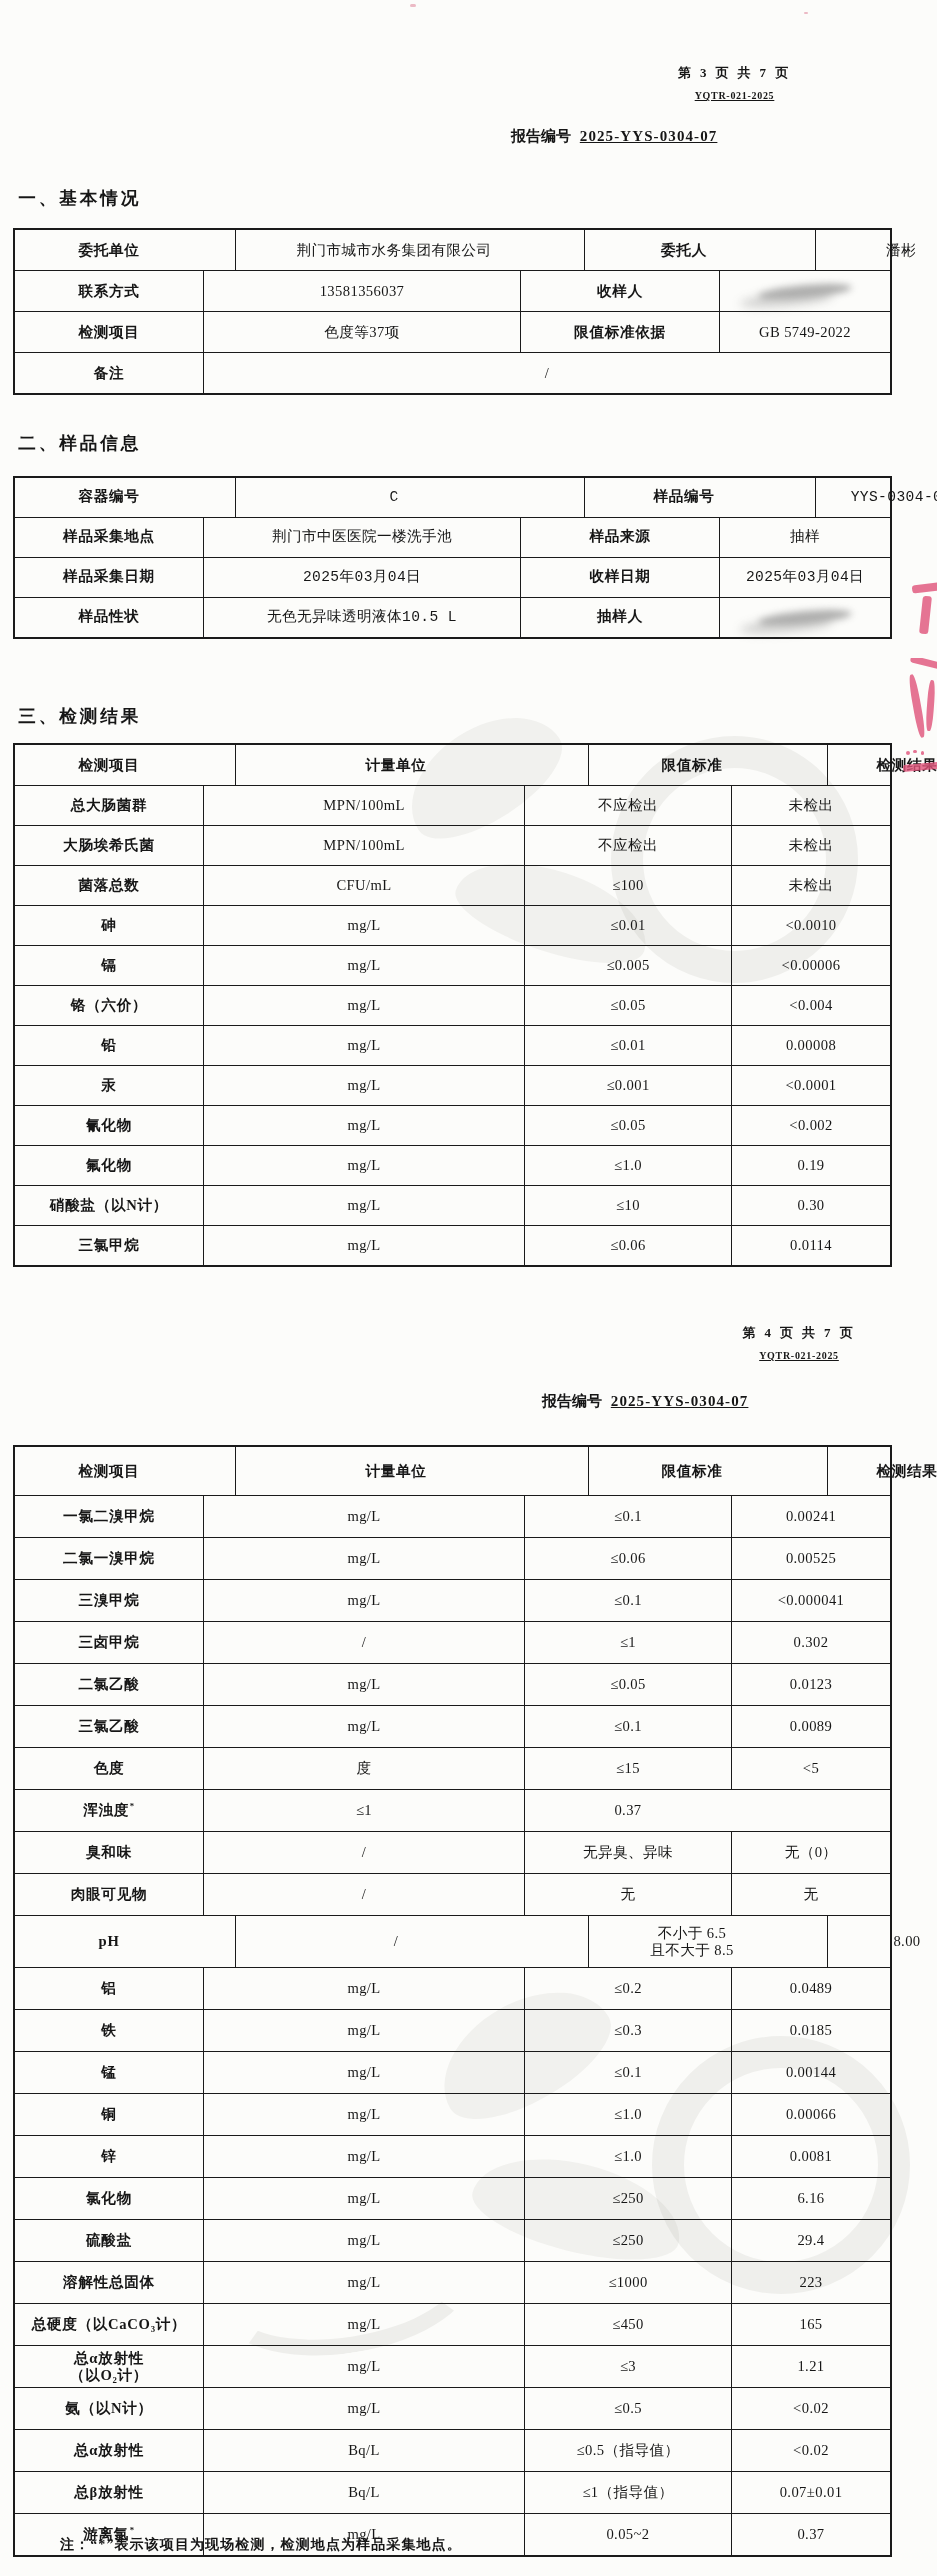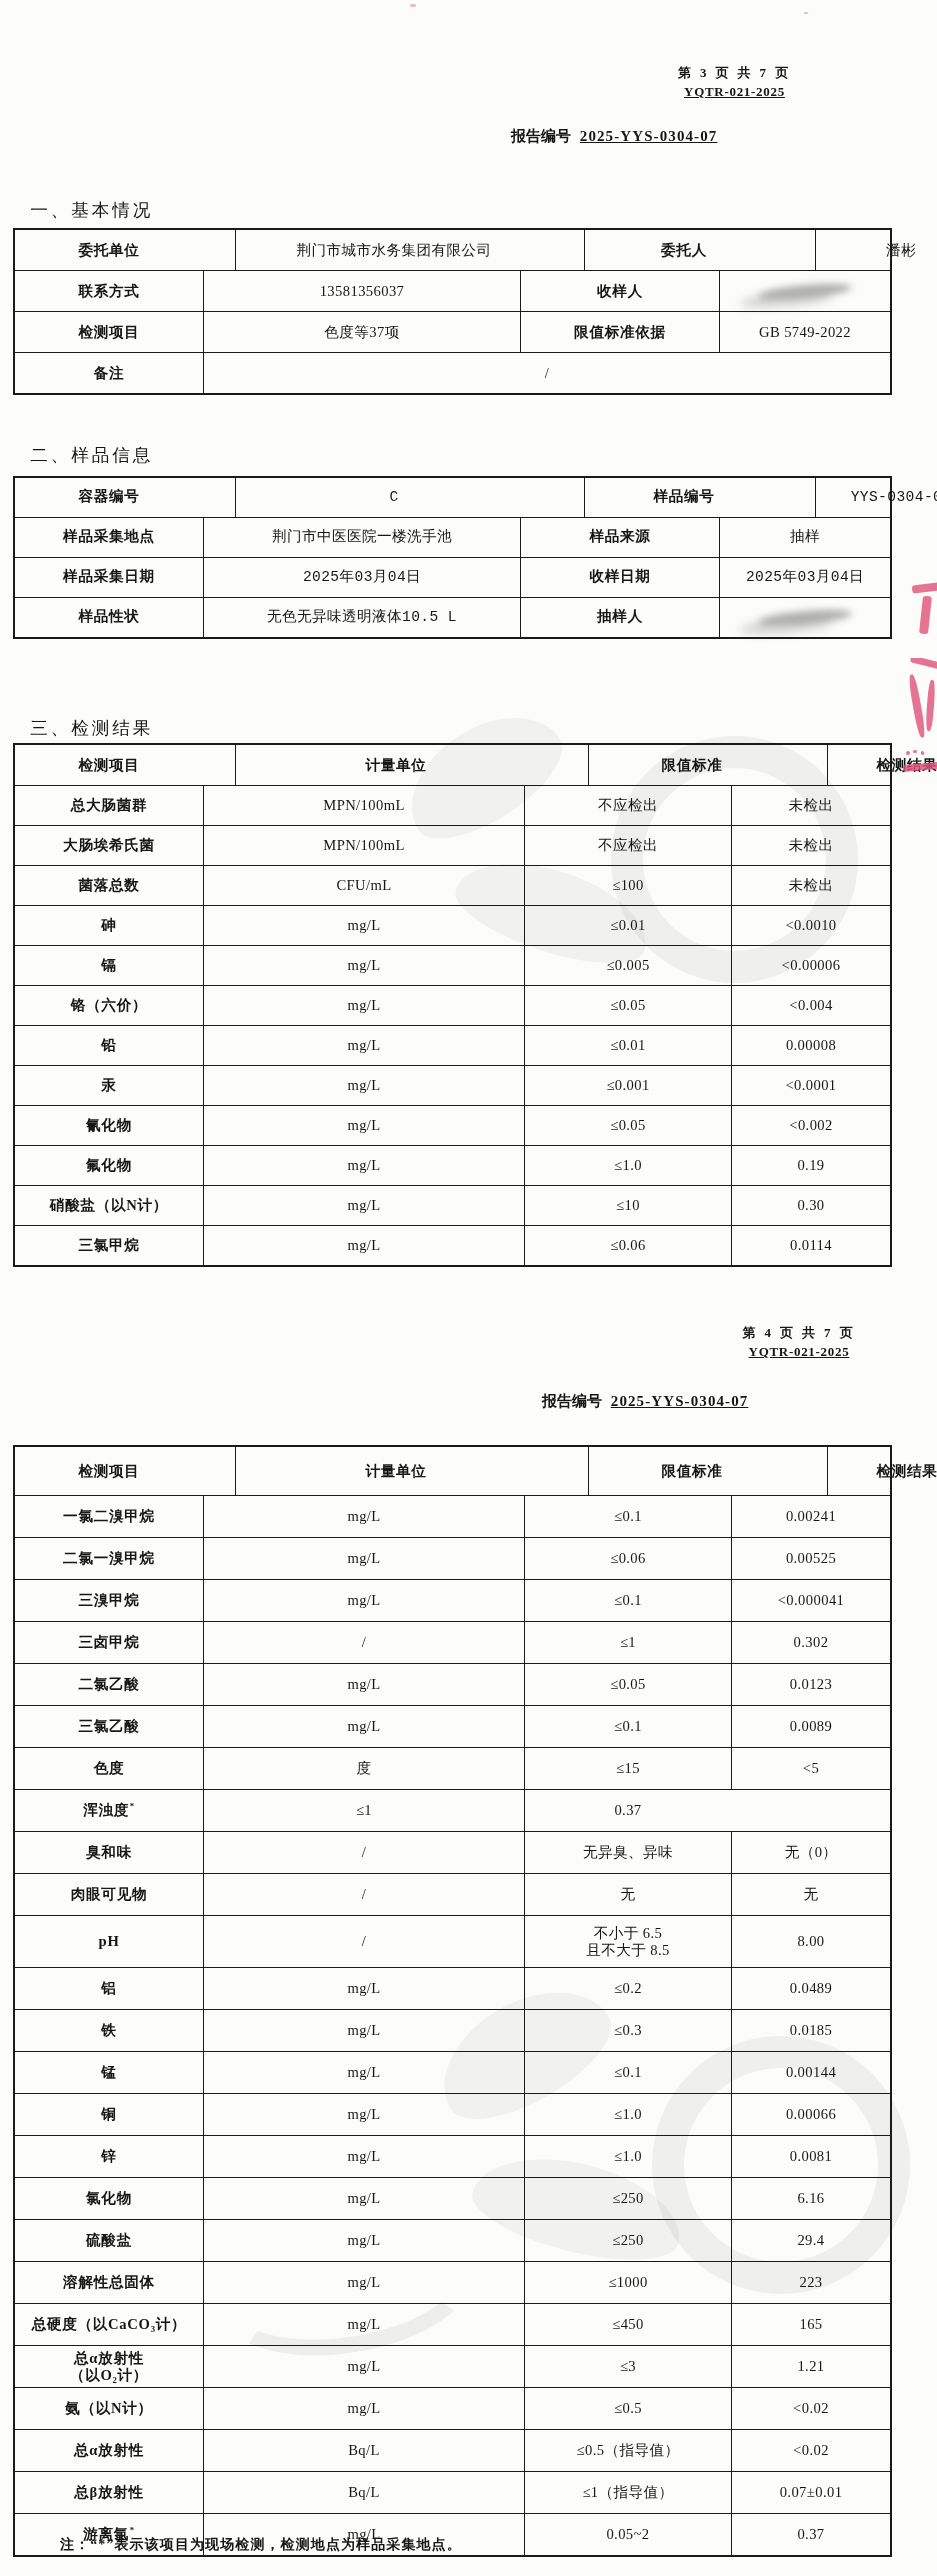--- a/index.html
+++ b/index.html
@@ -5,45 +5,45 @@
   html,body{margin:0;padding:0;background:#fcfcfa;}
   .sheet{
     position:relative;width:937px;height:2576px;background:#fcfcfa;overflow:hidden;
     font-family:"Liberation Serif","DejaVu Serif",serif;color:#161616;
   }
   
   .page-head{position:absolute;text-align:center;font-weight:bold;z-index:1;}
   .p3-head{top:64px;left:665px;width:139px;font-size:13px;}
   .p4-head{top:1324px;left:726px;width:146px;font-size:13px;}
   .page-head .pagelab{letter-spacing:2.9px;}
-  .page-head .doccode{margin-top:2px;text-decoration:underline;letter-spacing:0.7px;font-size:13px;}
+  .page-head .doccode{margin-top:8px;text-decoration:underline;letter-spacing:0.7px;font-size:10px;}
   .report-no{position:absolute;font-size:15px;font-weight:bold;z-index:1;white-space:nowrap;}
   .p3-report{top:127px;left:511px;}
   .p4-report{top:1392px;left:542px;}
   .report-num{text-decoration:underline;margin-left:8.8px;letter-spacing:1.1px;}
-  .sec-title{position:absolute;margin:12px;font-size:17.6px;font-weight:normal;letter-spacing:2.9px;z-index:1;}
+  .sec-title{position:absolute;margin:0;font-size:17.6px;font-weight:bold;letter-spacing:2.9px;z-index:1;}
   .t1{top:186px;left:18.3px;}
   .t2{top:431px;left:18.3px;}
   .t3{top:704px;left:18.3px;}
   
   .itable{position:absolute;left:13px;width:875px;border:2.2px solid #1a1a1a;z-index:1;background:transparent;}
   #table-basic{top:228px;}
   #table-sample{top:476px;font-family:Liberation Mono, monospace;}
   #table-results3{top:743px;}
   #table-results4{top:1445px;}
   .irow{display:grid;border-top:1.5px solid #1a1a1a;}
   .irow:first-child{border-top:none;gap:32px;}
   #table-basic .irow{grid-template-columns:188px 317px 199px 171px;height:40px;}
   #table-basic .irow.merged{grid-template-columns:188px 687px;}
   #table-sample .irow{grid-template-columns:188px 317px 199px 171px;height:39px;}
   #table-results3 .irow{grid-template-columns:188px 321px 207px 159px;height:39px;}
   #table-results3 .irow.head{height:40px;}
   #table-results4 .irow{grid-template-columns:188px 321px 207px 159px;height:41px;}
   #table-results4 .irow.head{height:48px;}
-  #table-results4 .irow.tall{height:51px;}
+  #table-results4 .irow.tall{height:51px;gap:32px;}
   .icell{
     display:flex;flex-direction:column;align-items:center;justify-content:center;
     border-left:1.5px solid #1a1a1a;font-size:14.6px;text-align:center;line-height:1.12;
     padding:1.5px 2.9px;box-sizing:border-box;letter-spacing:0.7px;
   }
   .icell:first-child{border-left:none;}
   .icell.label{font-weight:600;}
   .icell.value{font-weight:500;letter-spacing:0.4px;}
   .head .icell{font-weight:bold;}
   .icell sup{font-size:8.8px;line-height:0;margin-left:0.7px;}

